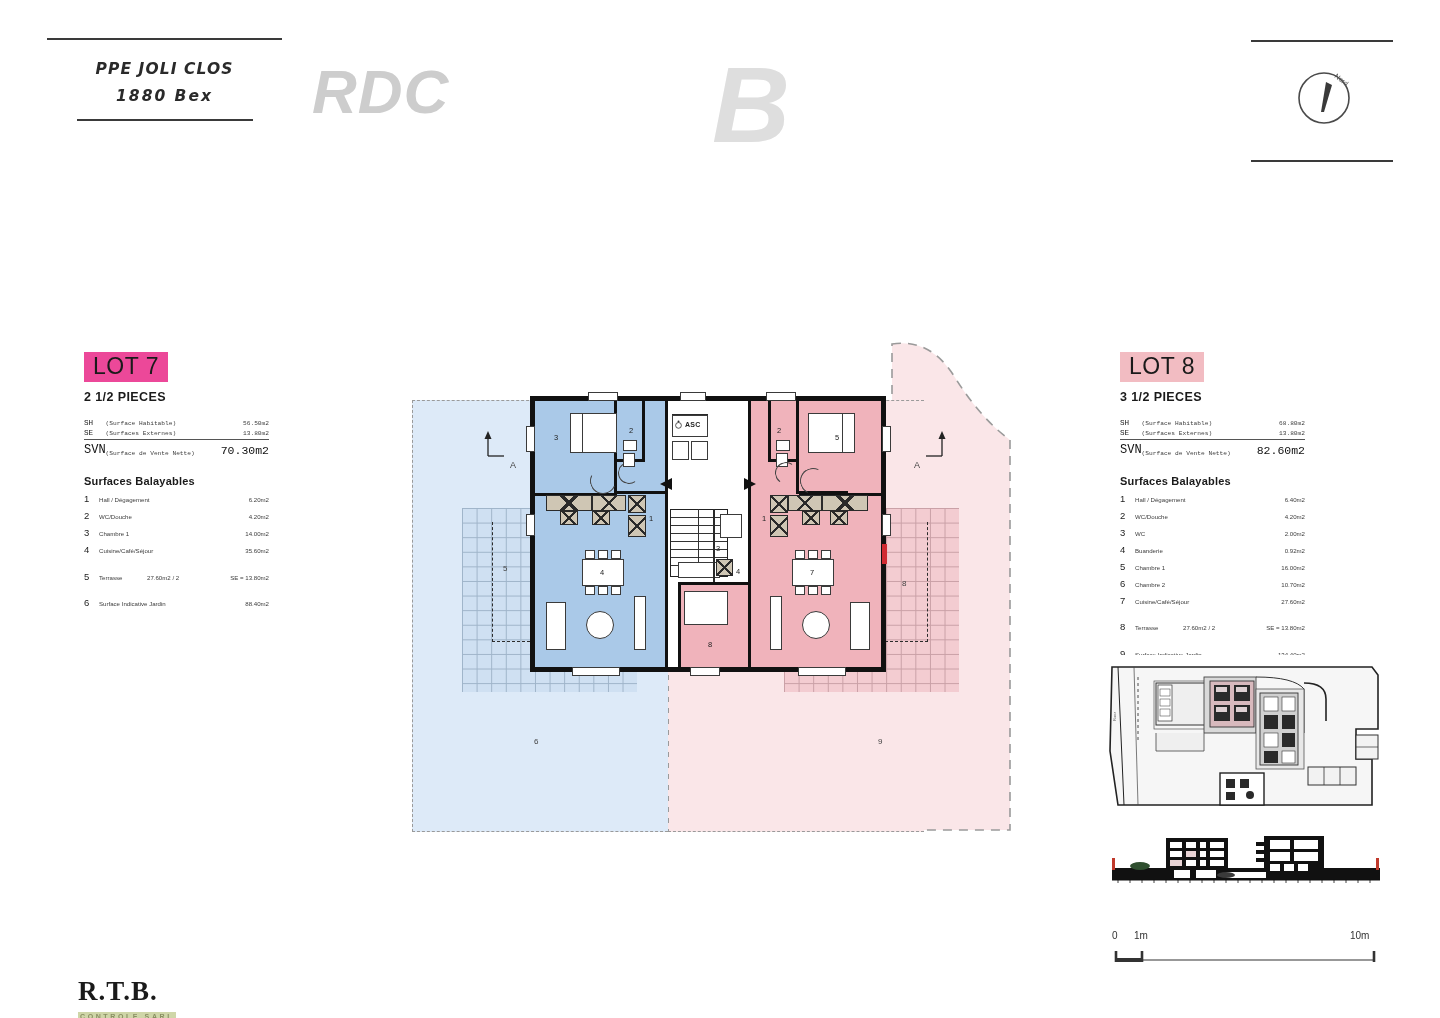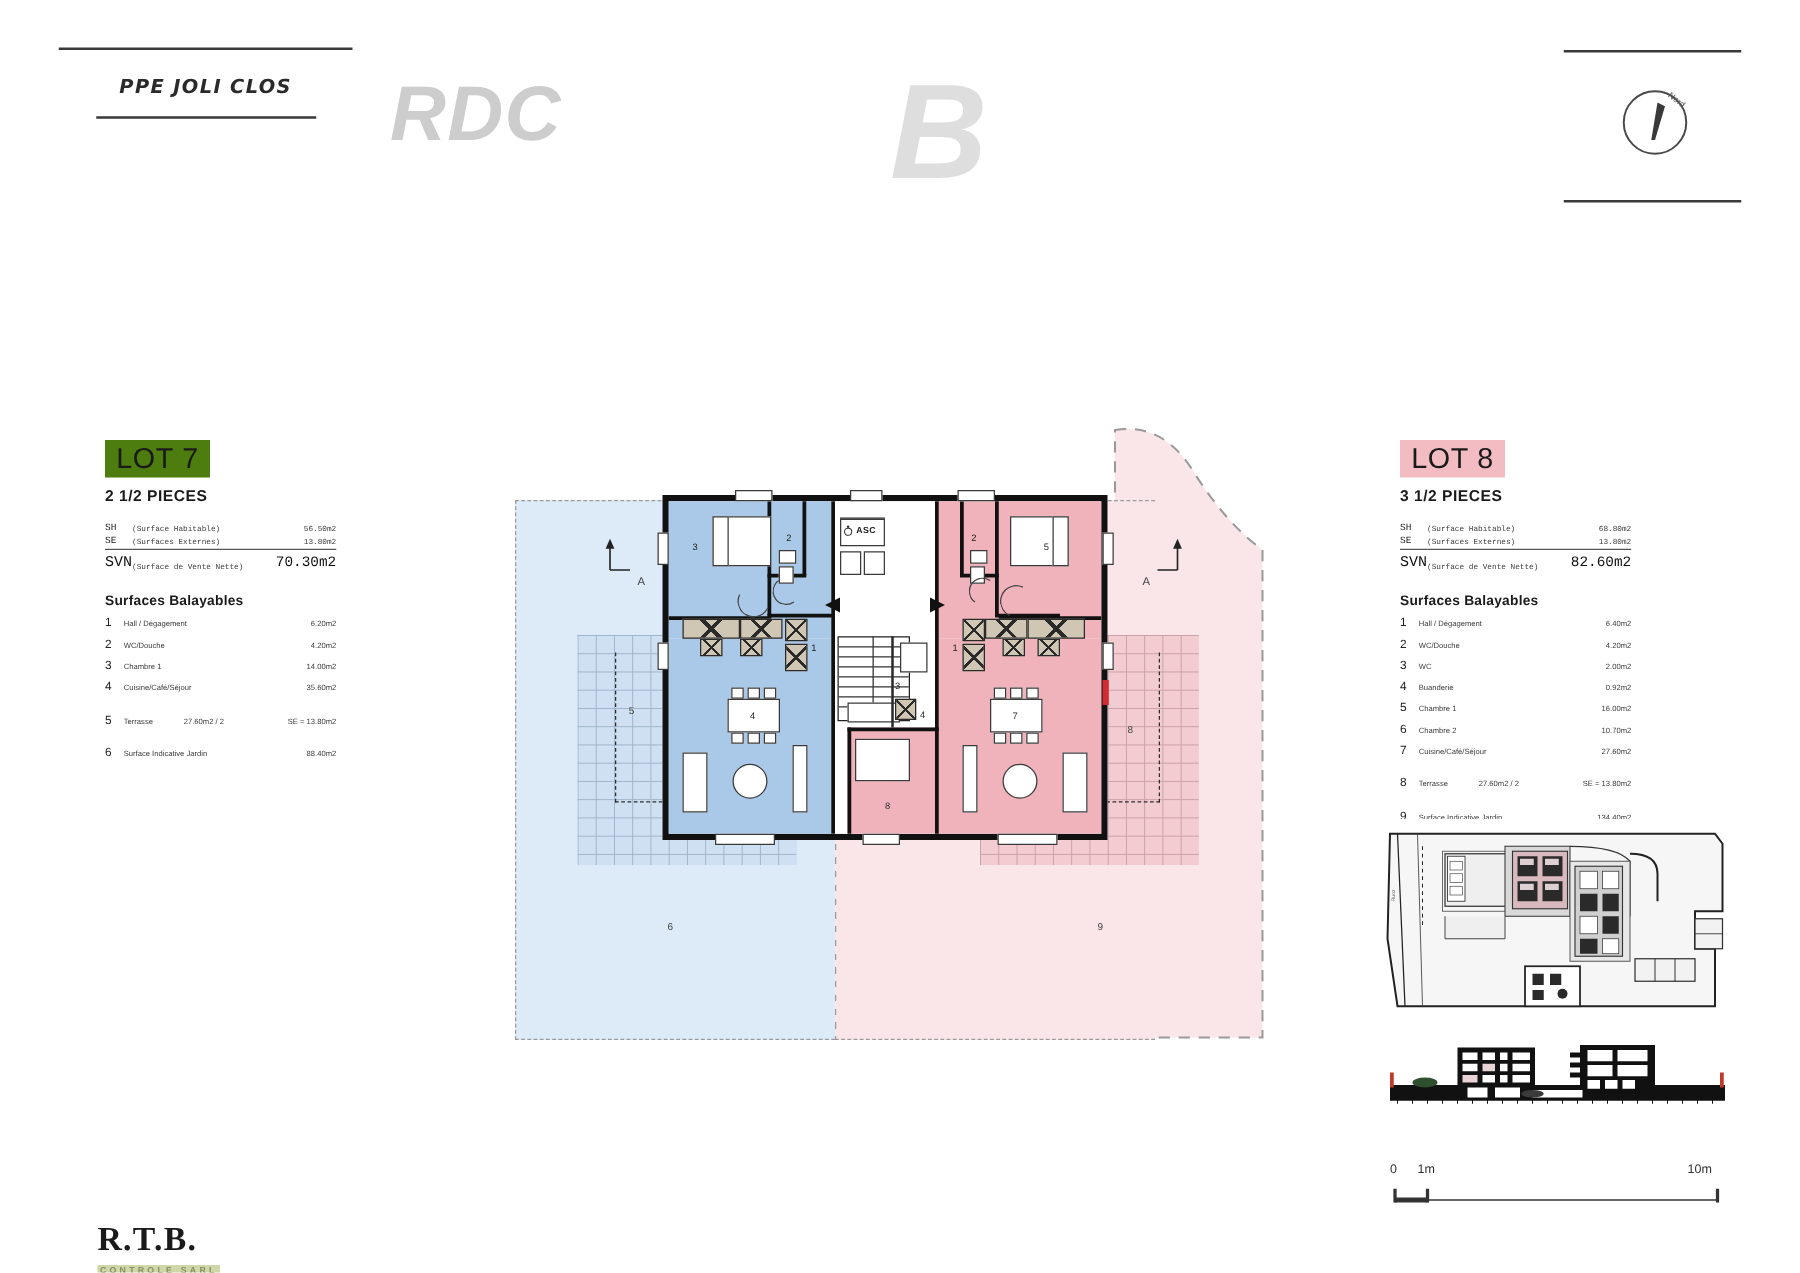--- a/index.html
+++ b/index.html
@@ -49,21 +49,21 @@
 
   
   .lot{position:absolute;width:185px;}
   .lot.left{left:84px;top:352px;}
   .lot.right{left:1120px;top:352px;}
   .lot-tag{
     display:inline-block;padding:2px 9px 3px;
     font-size:23px;font-weight:500;color:#1a1a1a;
     letter-spacing:0.5px;line-height:1.1;
   }
-  .lot.left .lot-tag{background:#4d7c0f;}
+  .lot.left .lot-tag{background:#ec4899;}
   .lot.right .lot-tag{background:#f2bcc2;}
   .lot-pieces{
     font-size:12.5px;font-weight:bold;letter-spacing:0.4px;
     margin-top:8px;color:#1a1a1a;
   }
   .surf-table{margin-top:13px;width:100%;border-collapse:collapse;font-family:Liberation Mono, monospace;}
   .surf-table td{font-size:6.2px;color:#3c3c3c;padding:1.4px 0;vertical-align:bottom;}
   .surf-table td.code{width:20px;font-size:7.6px;color:#222;}
   .surf-table td.val{text-align:right;font-size:6.2px;}
   .surf-table tr.underl td{border-bottom:1px solid #555;padding-bottom:2px;}
@@ -161,20 +161,21 @@
 </style>
 </head>
 <body>
 
 <div class="sheet">
 
   <div class="titleblock">
     <div class="tb-rule"></div>
     <div class="tb-lines">
       <div class="tb-line">PPE JOLI CLOS</div>
+      <div class="tb-line addr">1880 Bex</div>
     </div>
     <div class="tb-rule bottom"></div>
   </div>
 
   <div class="hdr-rdc">RDC</div>
   <div class="hdr-b">B</div>
 
   <div class="compass-wrap">
     <div class="cp-rule"></div>
     <div class="cp-rule b"></div>

